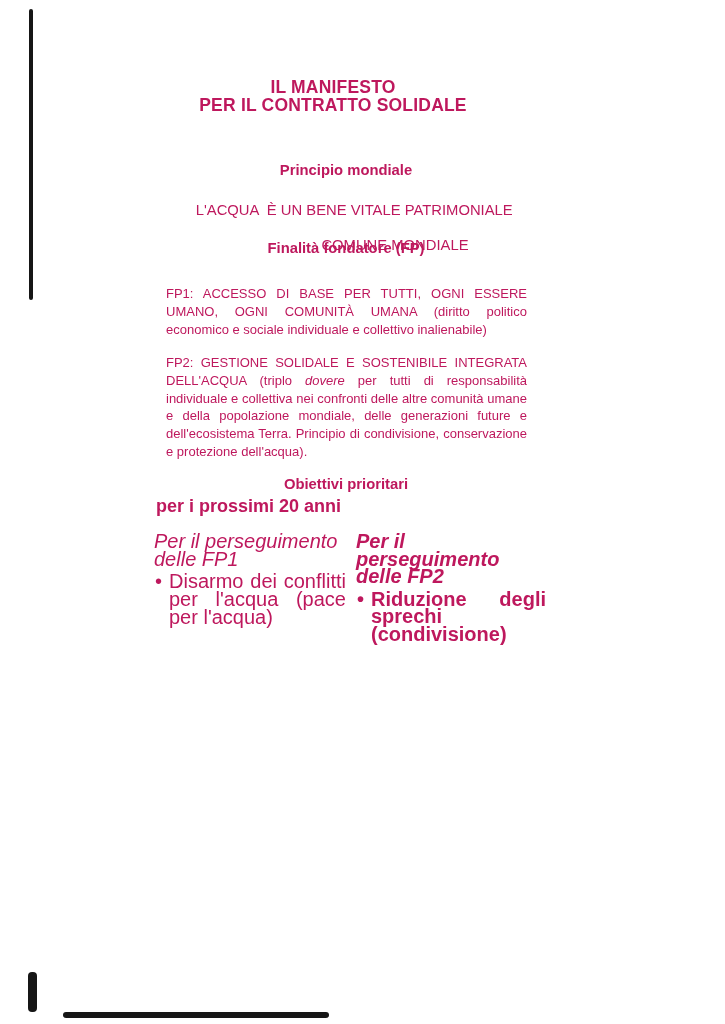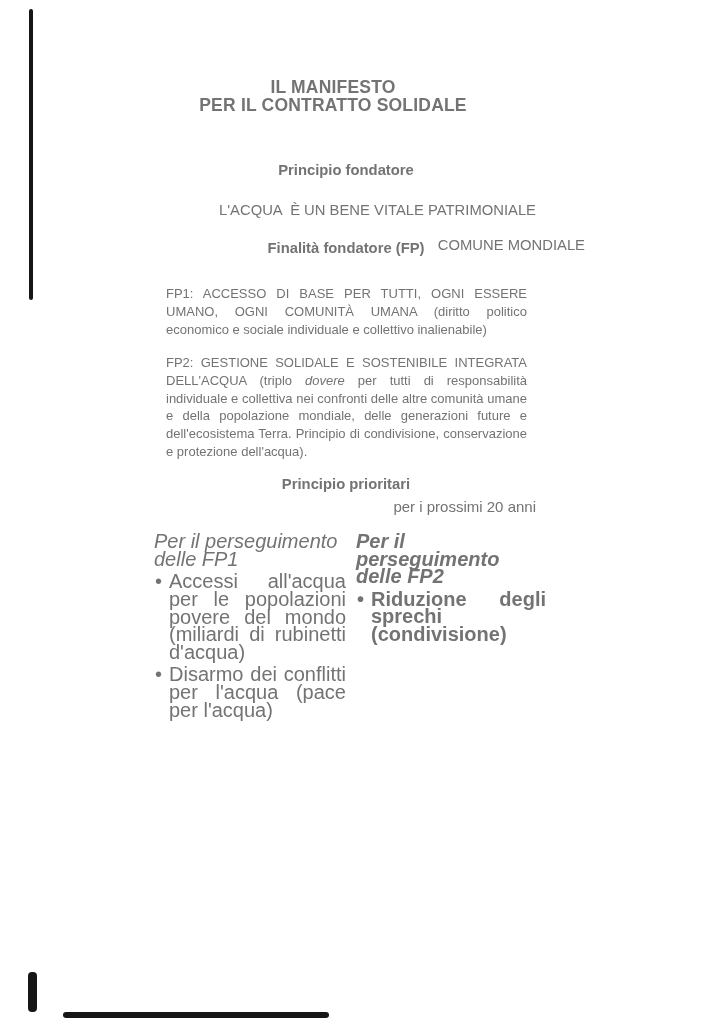--- a/index.html
+++ b/index.html
@@ -3,46 +3,46 @@
 <meta charset="utf-8">
 <style>
   html, body { margin: 0; padding: 0; background: #777; }
   .page {
     position: relative;
     width: 725px;
     height: 1024px;
     background: #ffffff;
     overflow: hidden;
     font-family: "Liberation Sans", "DejaVu Sans", sans-serif;
-    color: #737373;
+    color: #be185d;
   }
   .abs { position: absolute; }
 
   
   .artifact { position: absolute; background: #161616; }
   .artifact-left   { left: 29px;  top: 9px;    width: 4px;   height: 291px; border-radius: 2px; }
   .artifact-blob   { left: 28px;  top: 972px;  width: 9px;   height: 40px;  border-radius: 4px; }
   .artifact-bottom { left: 63px;  top: 1012px; width: 266px; height: 6px;   border-radius: 3px; }
 
   
   .title { top: 78px; left: 152px; width: 362px; text-align: center;
            font-size: 17.5px; font-weight: bold; line-height: 18px; letter-spacing: .2px; }
   .title .tline { display: block; }
 
   
   .h-center { left: 156px; width: 380px; text-align: center; font-size: 14.8px;
               font-weight: bold; line-height: 17.5px; }
   .principio-heading { top: 162px; }
   .finalita-heading  { top: 240px; }
   .obiettivi-heading { top: 476px; }
-  .obiettivi-sub { top: 498px; left: 156px; width: 380px; text-align: right;
-                   font-size: 15px; line-height: 17.5px; font-weight: normal; }
+  .obiettivi-sub { top: 498px; left: 156px; width: 380px; text-align: left;
+                   font-size: 18px; line-height: 17.5px; font-weight: bold; }
 
   
-  .principio-body { top: 184px; left: 156px; width: 380px; text-align: right;
+  .principio-body { top: 184px; left: 156px; width: 380px; text-align: center;
                     font-size: 14.8px; line-height: 17.5px; white-space: pre-wrap; }
   .principio-body .pline2 { display: block; transform: translateX(49px); }
 
   
   .fp-para { left: 166px; width: 361px; text-align: justify;
              font-size: 13px; line-height: 17.8px; }
   .fp1 { top: 285px; }
   .fp2 { top: 354px; }
   .fp-para em { font-style: italic; }
 
@@ -63,41 +63,40 @@
 
   <div class="artifact artifact-left"></div>
   <div class="artifact artifact-blob"></div>
   <div class="artifact artifact-bottom"></div>
 
   <div class="abs title">
     <span class="tline">IL MANIFESTO</span>
     <span class="tline">PER IL CONTRATTO SOLIDALE</span>
   </div>
 
-  <div class="abs h-center principio-heading">Principio fondatore</div>
+  <div class="abs h-center principio-heading">Principio mondiale</div>
 
   <div class="abs principio-body">
     <span class="pline1">L'ACQUA  È UN BENE VITALE PATRIMONIALE</span>
     <span class="pline2">COMUNE MONDIALE</span>
   </div>
 
   <div class="abs h-center finalita-heading">Finalità fondatore (FP)</div>
 
   <div class="abs fp-para fp1">FP1: ACCESSO DI BASE PER TUTTI, OGNI ESSERE UMANO, OGNI COMUNITÀ UMANA (diritto politico economico e sociale individuale e collettivo inalienabile)</div>
 
   <div class="abs fp-para fp2"><span>FP2: GESTIONE SOLIDALE E SOSTENIBILE INTEGRATA DELL'ACQUA (triplo </span><em>dovere</em><span> per tutti di responsabilità individuale e collettiva nei confronti delle altre comunità umane e della popolazione mondiale, delle generazioni future e dell'ecosistema Terra. Principio di condivisione, conservazione e protezione dell'acqua).</span></div>
 
-  <div class="abs h-center obiettivi-heading">Principio prioritari</div>
+  <div class="abs h-center obiettivi-heading">Obiettivi prioritari</div>
 
   <div class="abs obiettivi-sub">per i prossimi 20 anni</div>
 
   <div class="abs col col1">
     <p class="col-header">Per il perseguimento delle FP1</p>
     <ul>
-      <li>Accessi all'acqua per le popolazioni povere del mondo (miliardi di rubinetti d'acqua)</li>
       <li>Disarmo dei conflitti per l'acqua (pace per l'acqua)</li>
     </ul>
   </div>
 
   <div class="abs col col2">
     <p class="col-header">Per il perseguimento delle FP2</p>
     <ul>
       <li>Riduzione degli sprechi (condivisione)</li>
     </ul>
   </div>

